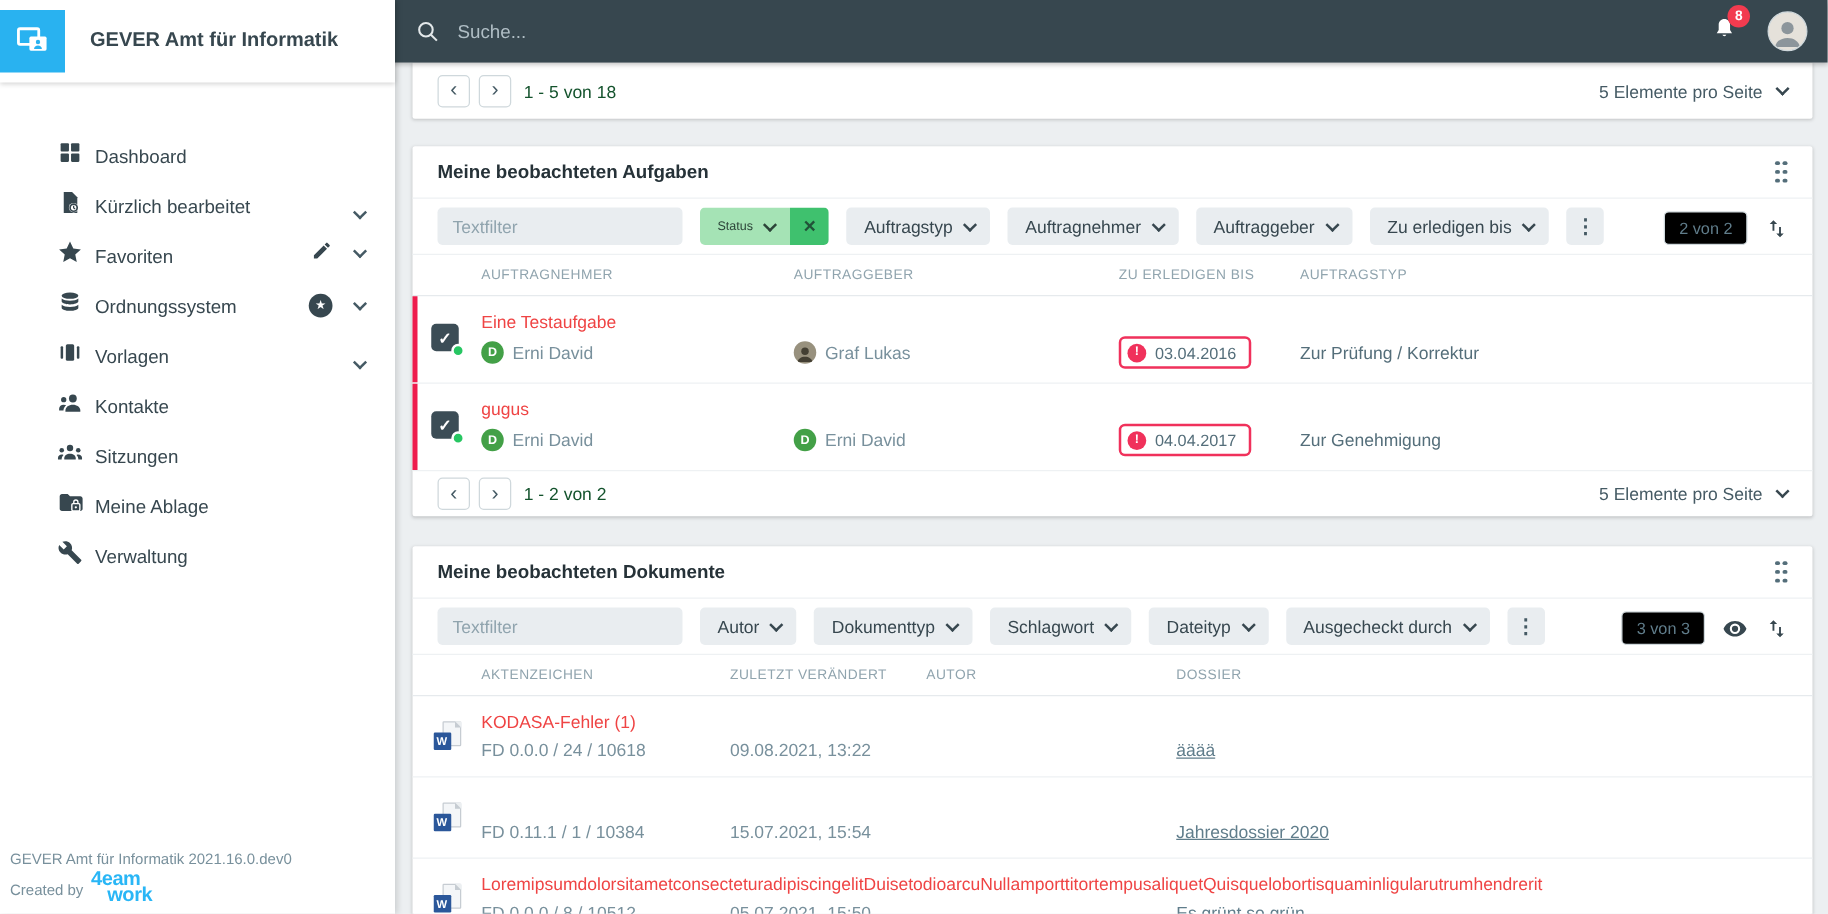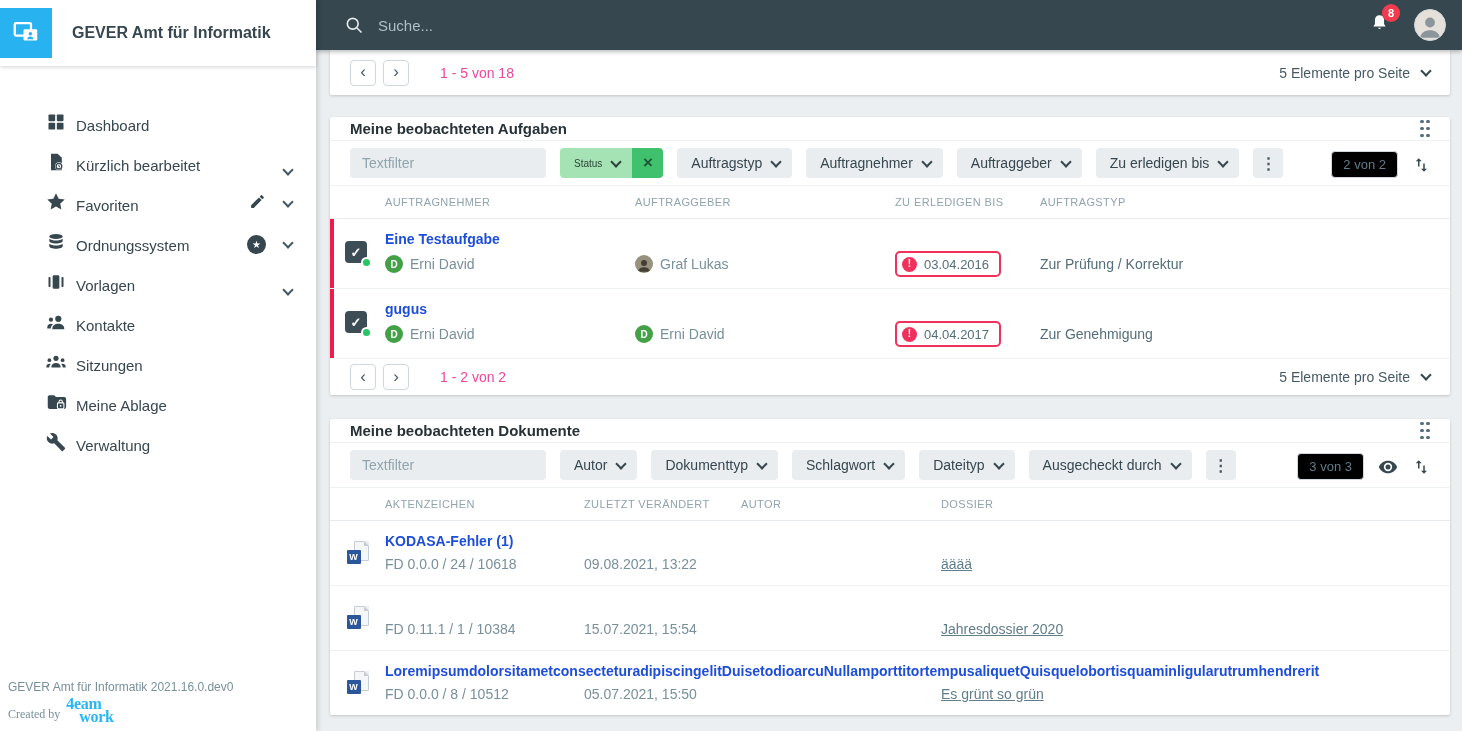--- a/index.html
+++ b/index.html
@@ -12,46 +12,46 @@
   .app-title { font-size:16px; font-weight:bold; color:#37474f; margin-left:20px; white-space:nowrap; }
   .nav { padding-top:28px; }
   .nav-item { display:flex; align-items:flex-end; height:40px; padding:0 24px 0 22px; cursor:pointer; color:#37474f;margin-left:22px; }
   .nav-item .ico { width:24px; height:24px; flex:none; display:flex; align-items:center; justify-content:center; }
   .nav-item .lbl { font-size:15px; margin-left:8px; color:#37474f; }
   .nav-item .right { margin-left:auto; display:flex; align-items:center; gap:18px; color:#455a64; }
   .star-circle { width:19px; height:19px; border-radius:50%; background:#37474f; color:#fff; font-size:10px; display:flex; align-items:center; justify-content:center; line-height:1; }
   .chev { width:8px; height:8px; border-right:2px solid currentColor; border-bottom:2px solid currentColor; transform:rotate(45deg); margin-top:-4px; }
   .sidebar-footer { position:absolute; left:8px; bottom:8px; }
   .version { font-size:12px; color:#78909c; margin-bottom:3px; }
-  .created { display:flex; align-items:center;font-family:Liberation Serif, serif; }
+  .created { display:flex; align-items:flex-start; }
   .created-label { font-size:12px; color:#78909c; margin-top:8px; }
   .brand { color:#29b6f6; font-weight:bold; font-size:16px; line-height:13px; margin-left:6px; letter-spacing:-0.3px; }
   .brand .l2 { margin-left:13px; }
 
   
-  .topbar { position:absolute; left:316px; top:0; right:0; height:50px; background:#37474f; z-index:20; display:flex; align-items:center; padding:0 16px 0 28px; box-shadow:0 2px 4px rgba(0,0,0,.25); }
+  .topbar { position:absolute; left:304px; top:0; right:0; height:50px; background:#37474f; z-index:20; display:flex; align-items:center; padding:0 16px 0 28px; box-shadow:0 2px 4px rgba(0,0,0,.25); }
   .search-wrap { display:flex; align-items:center; flex:1; }
   .search-input { background:transparent; border:none; outline:none; color:#eceff1; font-size:15px; margin-left:14px; width:420px; font-family:"Liberation Sans", sans-serif; }
   .search-input::placeholder { color:#b0bec5; }
   .bell-wrap { position:relative; margin-right:24px; cursor:pointer; }
   .badge { position:absolute; top:-8px; right:-10px; min-width:18px; height:18px; border-radius:50%; background:#f23b4f; color:#fff; font-size:11px; font-weight:bold; display:flex; align-items:center; justify-content:center; }
   .avatar { width:32px; height:32px; border-radius:50%; background:#e5e1da; overflow:hidden; display:flex; align-items:flex-end; justify-content:center; cursor:pointer; border:1px solid #cfd8dc; }
 
   
   .main { position:absolute; left:316px; top:50px; right:0; bottom:0; background:#eceff1; padding:0 12px 0 14px; overflow:hidden; }
   .card { background:#fff; border-radius:2px; box-shadow:0 1px 3px rgba(0,0,0,.18); }
   .strip { height:45px; display:flex; align-items:center; padding:0 20px; border-radius:0 0 2px 2px; }
   .pager { display:flex; align-items:center; }
   .pg-btn { width:26px; height:26px; border:1px solid #cfd8dc; border-radius:4px; background:#fff; color:#455a64; font-size:17px; line-height:1; display:flex; align-items:center; justify-content:center; cursor:pointer; padding-bottom:2px; }
   .pg-btn + .pg-btn { margin-left:7px; }
-  .pg-range { font-size:14px; color:#ec4899; margin-left:31px; }
+  .pg-range { font-size:14px; color:#14532d; margin-left:10px; }
   .per-page { margin-left:auto; display:flex; align-items:center; font-size:14px; color:#455a64; cursor:pointer; }
   .per-page .chev { margin-left:12px; color:#37474f; }
 
-  .card-header { height:24px; display:flex; align-items:center; justify-content:space-between; padding:0 20px; border-bottom:1px solid #eef1f3; }
+  .card-header { height:42px; display:flex; align-items:center; justify-content:space-between; padding:0 20px; border-bottom:1px solid #eef1f3; }
   .card-title { font-size:15px; font-weight:bold; color:#263238; }
   .dots { display:grid; grid-template-columns:repeat(2,4px); grid-auto-rows:4px; gap:3px 2px; cursor:grab; }
   .dots i { width:3.5px; height:3.5px; background:#546e7a; border-radius:50%; }
 
   .filter-bar { display:flex; align-items:flex-end; padding:7px 20px; gap:14px; border-bottom:1px solid #eef1f3; }
   .textfilter { width:196px; height:30px; background:#e9edf0; border:none; border-radius:4px; padding:0 12px; font-size:14px; color:#37474f; outline:none; font-family:"Liberation Sans", sans-serif; }
   .textfilter::placeholder { color:#90a4ae; }
   .chip { height:30px; display:inline-flex; align-items:center; background:#e9edf0; border:none; border-radius:4px; padding:0 12px 0 14px; font-size:14px; color:#37474f; cursor:pointer; font-family:"Liberation Sans", sans-serif; }
   .chip .chev { margin-left:10px; margin-top:-2px; color:#37474f; }
   .chip-active { display:inline-flex; height:30px; border-radius:4px; overflow:hidden; cursor:pointer; }
@@ -66,21 +66,21 @@
   .thead { display:grid; height:33px; align-items:center; padding-right:20px; border-bottom:1px solid #e6eaed; }
   .thead span { font-size:11px; color:#90a4ae; letter-spacing:.4px; font-weight:normal; }
   .grid-a { grid-template-columns:55px 250px 260px 145px 1fr; }
   .grid-d { grid-template-columns:55px 199px 157px 200px 1fr; }
   .thead.grid-a span:first-child, .thead.grid-d span:first-child { grid-column:2; }
 
   .trow { display:grid; position:relative; padding:10px 20px 10px 0; align-items:center; cursor:pointer; }
   .trow + .trow { border-top:1px solid #eef1f3; }
   .trow .stripe { position:absolute; left:0; top:0; bottom:0; width:4px; background:#ee1c4d; }
   .cell-icon { grid-column:1; grid-row:1 / span 2; justify-self:center; }
-  .row-title { grid-column:2 / -1; grid-row:1; font-size:14px; font-weight:bold; color:#1d4ed8; white-space:nowrap; overflow:visible; line-height:21px; }
+  .row-title { grid-column:2 / -1; grid-row:1; font-size:14px; font-weight:normal; color:#ef4444; white-space:nowrap; overflow:visible; line-height:21px; }
   .line2 { grid-row:2; display:flex; align-items:center; min-height:25px; }
   .c2 { grid-column:2; } .c3 { grid-column:3; } .c4 { grid-column:4; } .c5 { grid-column:5; }
   .person { display:flex; align-items:center; gap:7px; font-size:14px; color:#78909c; }
   .mini-av { width:18px; height:18px; border-radius:50%; background:#43a047; color:#fff; font-size:10px; font-weight:bold; display:flex; align-items:center; justify-content:center; flex:none; }
   .mini-photo { width:18px; height:18px; border-radius:50%; background:#98917e; overflow:hidden; display:flex; align-items:flex-end; justify-content:center; flex:none; }
   .task-type { font-size:14px; color:#546e7a; }
 
   .task-ico { position:relative; width:25px; height:25px; }
   .task-ico .box { width:22px; height:22px; background:#3c4d56; border-radius:4px; color:#fff; font-size:13px; font-weight:bold; display:flex; align-items:center; justify-content:center; }
   .task-ico .dot { position:absolute; right:-2px; bottom:-2px; width:11px; height:11px; border-radius:50%; background:#27c662; border:2px solid #fff; }

